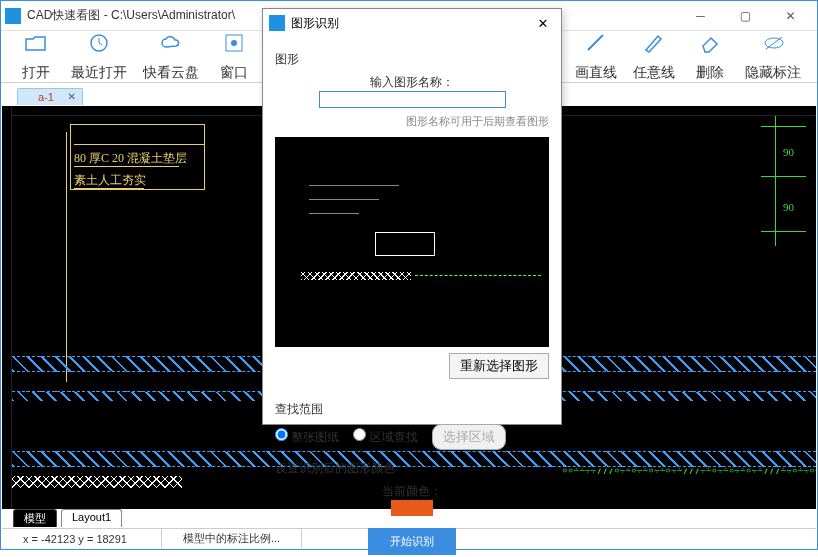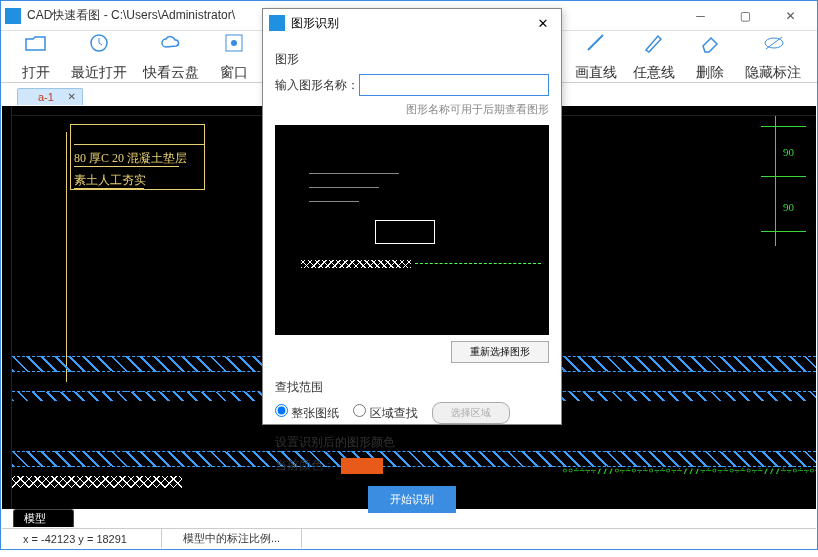--- a/index.html
+++ b/index.html
@@ -29,41 +29,41 @@
 .canvas { position: absolute; left: 1px; top: 105px; right: 1px; bottom: 40px; background: #000; overflow: hidden; }
 .ruler-v { position: absolute; left: 0; top: 0; bottom: 0; width: 10px; background: #000; border-right: 1px solid #222; }
 .ruler-h { position: absolute; left: 0; right: 0; top: 0; height: 10px; background: #000; border-bottom: 1px solid #222;}
 .cad-text { color: #e8d070; font-size: 12px; position: absolute; font-family: "SimSun"; }
 .cad-line { position: absolute; background: #e8d070; }
 .green-num { color: #3ad83a; font-size: 11px; position: absolute; font-family: "SimSun"; }
 .hatch-band { position:absolute; left:10px; right:0; height:16px; background: repeating-linear-gradient(45deg,#3aa0ff 0 2px,transparent 2px 10px); border-top:1px dashed #3aa0ff; border-bottom:1px dashed #3aa0ff;}
 .grass { position:absolute; left:560px; right:0; bottom:28px; height:18px; color:#2fe02f; font-size:10px; overflow:hidden; white-space:nowrap;}
 
 
-.bottom-tabs { position: absolute; left: 12px; bottom: 22px; height: 18px; display: flex; gap: 4px; flex-direction: column; }
+.bottom-tabs { position: absolute; left: 12px; bottom: 22px; height: 18px; display: flex; gap: 4px; }
 .btab { background: #fff; border: 1px solid #888; border-bottom: none; font-size: 11px; padding: 1px 10px; border-radius: 3px 3px 0 0; }
 .btab.active { background: #000; color: #fff; border-color:#444;}
 
 
 .statusbar { position: absolute; left: 1px; right: 1px; bottom: 1px; height: 20px; background: #fff; border-top: 1px solid #ccc; display: flex; align-items: center; font-size: 11px; color: #333; }
 .statusbar .cell { border-right: 1px solid #ccc; padding: 0 21px; height: 100%; display:flex; align-items:center;}
 
 
 .dialog { position: absolute; left: 262px; top: 8px; width: 300px; height: 417px; background: #fff; border: 1px solid #888; box-shadow: 2px 2px 8px rgba(0,0,0,0.2); z-index: 10; }
 .dialog .dlg-title { height: 28px; display: flex; align-items: center; padding: 0 6px; }
 .dialog .dlg-title .icon { width:16px; height:16px; background:#2090e0; margin-right:6px;}
 .dialog .dlg-title .t { font-size: 12px; flex: 1; }
 .dialog .dlg-title .x { width: 24px; text-align: center; cursor: pointer; font-size: 13px;}
 .dialog .body { padding: 8px 12px; font-size: 12px; color: #333; }
 .dialog .section-label { margin: 6px 0; }
-.dialog .row { display: flex; align-items: center; margin: 6px 0; }
+.dialog .row { display: flex; align-items: center; margin: 6px 0; flex-direction: column; }
 .dialog input[type=text] { border: 1px solid #3a8de0; height: 22px; padding: 0 4px; flex:1; }
 .dialog .hint { color: #888; font-size: 11px; text-align: right; margin: 4px 0 8px; }
 .dialog .preview { width: 100%; height: 210px; background: #000; position: relative; margin-bottom: 6px; }
-.dialog .btn { border: 1px solid #aaa; background: #f4f4f4; padding: 3px 18px; font-size: 10px; cursor: pointer; }
+.dialog .btn { border: 1px solid #aaa; background: #f4f4f4; padding: 3px 10px; font-size: 13px; cursor: pointer; }
 .dialog .btn.disabled { color:#aaa; background:#f0f0f0;border-radius:9px;}
 .dialog .radio-row { display: flex; align-items: center; gap: 14px; margin: 6px 0 10px; }
 .dialog .color-swatch { width: 42px; height: 16px; background: #e85a1a; display: inline-block; vertical-align: middle; margin: 0 6px;}
 .dialog .color-wheel { width:14px; height:14px; border-radius:50%; background: conic-gradient(red,orange,yellow,lime,cyan,blue,magenta,red); display:inline-block; vertical-align:middle; margin-right:4px;}
 .dialog .primary-btn { background: #3a8de0; color: #fff; border: none; padding: 6px 22px; font-size: 11px; margin: 12px auto 0; display: block; cursor: pointer; }
 .preview-text{position:absolute;color:#fff;font-size:8px;}
 </style>
 </head>
 <body>
 
@@ -215,21 +215,21 @@
     <div class="preview">
       <div class="preview-text" style="left:34px;top:48px;width:90px;border-bottom:1px solid #888"></div>
       <div class="preview-text" style="left:34px;top:62px;width:70px;border-bottom:1px solid #888"></div>
       <div class="preview-text" style="left:34px;top:76px;width:50px;border-bottom:1px solid #888"></div>
       <div style="position:absolute;left:100px;top:95px;width:60px;height:24px;border:1px solid #fff"></div>
       <div style="position:absolute;left:26px;top:135px;width:110px;height:8px;background:repeating-linear-gradient(45deg,#fff 0 1px,transparent 1px 5px),repeating-linear-gradient(-45deg,#fff 0 1px,transparent 1px 5px)"></div>
       <div style="position:absolute;left:140px;top:138px;right:8px;height:1px;border-top:1px dashed #5f5"></div>
     </div>
     <div style="text-align:right"><button class="btn">重新选择图形</button></div>
 
-    <div class="section-label" style="margin-top:16px">查找范围</div>
+    <div class="section-label" style="margin-top:22px">查找范围</div>
     <div class="radio-row">
       <label><input type="radio" name="scope" checked="" style=""> <span>整张图纸</span></label>
       <label><input type="radio" name="scope" style=""> <span>区域查找</span></label>
       <button class="btn disabled">选择区域</button>
     </div>
 
     <div class="section-label">设置识别后的图形颜色</div>
     <div class="row" style="">
       <span>当前颜色：</span>
       <span class="color-swatch"></span>

